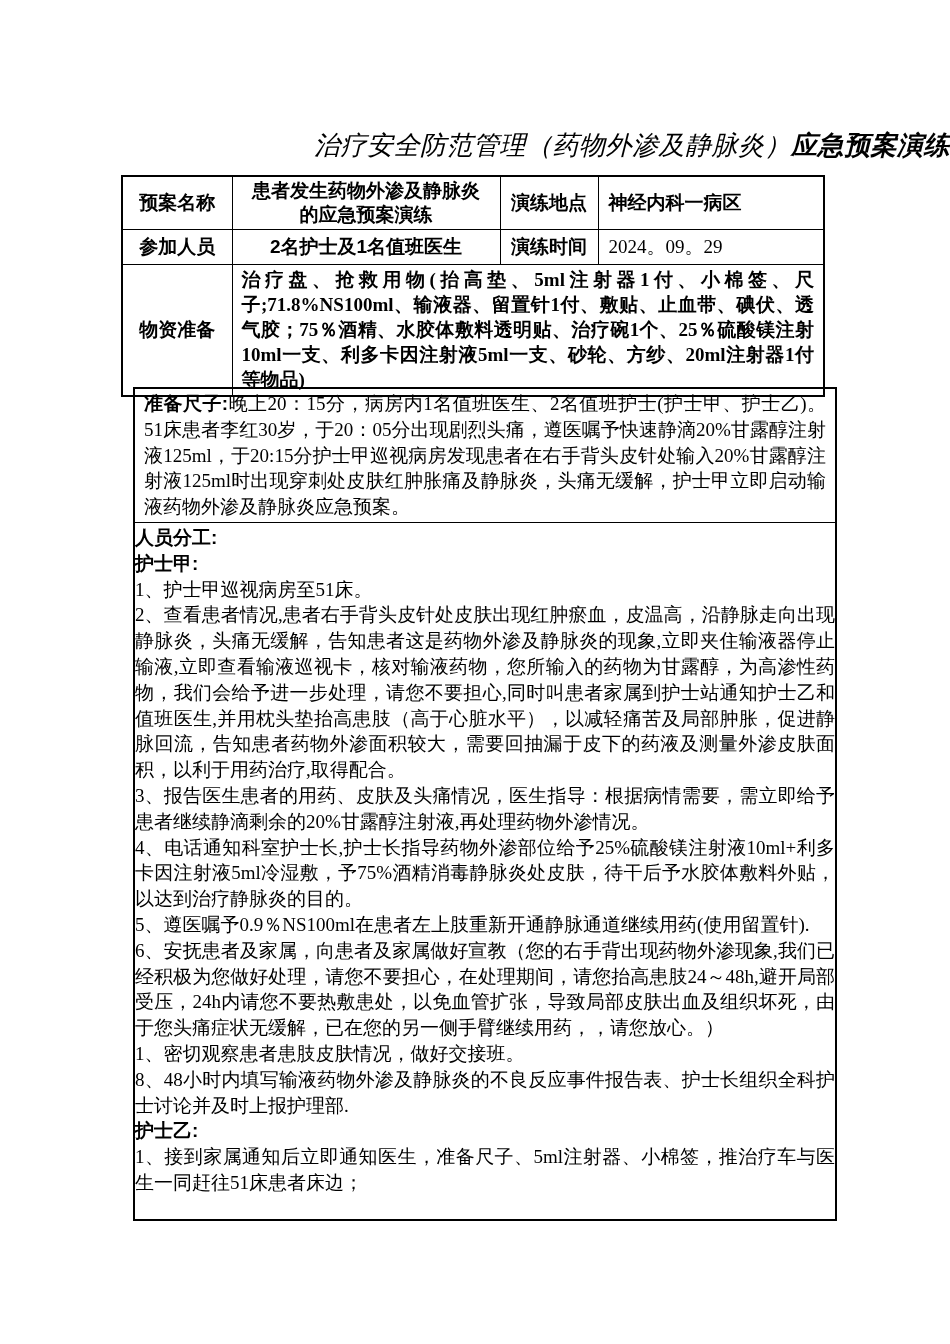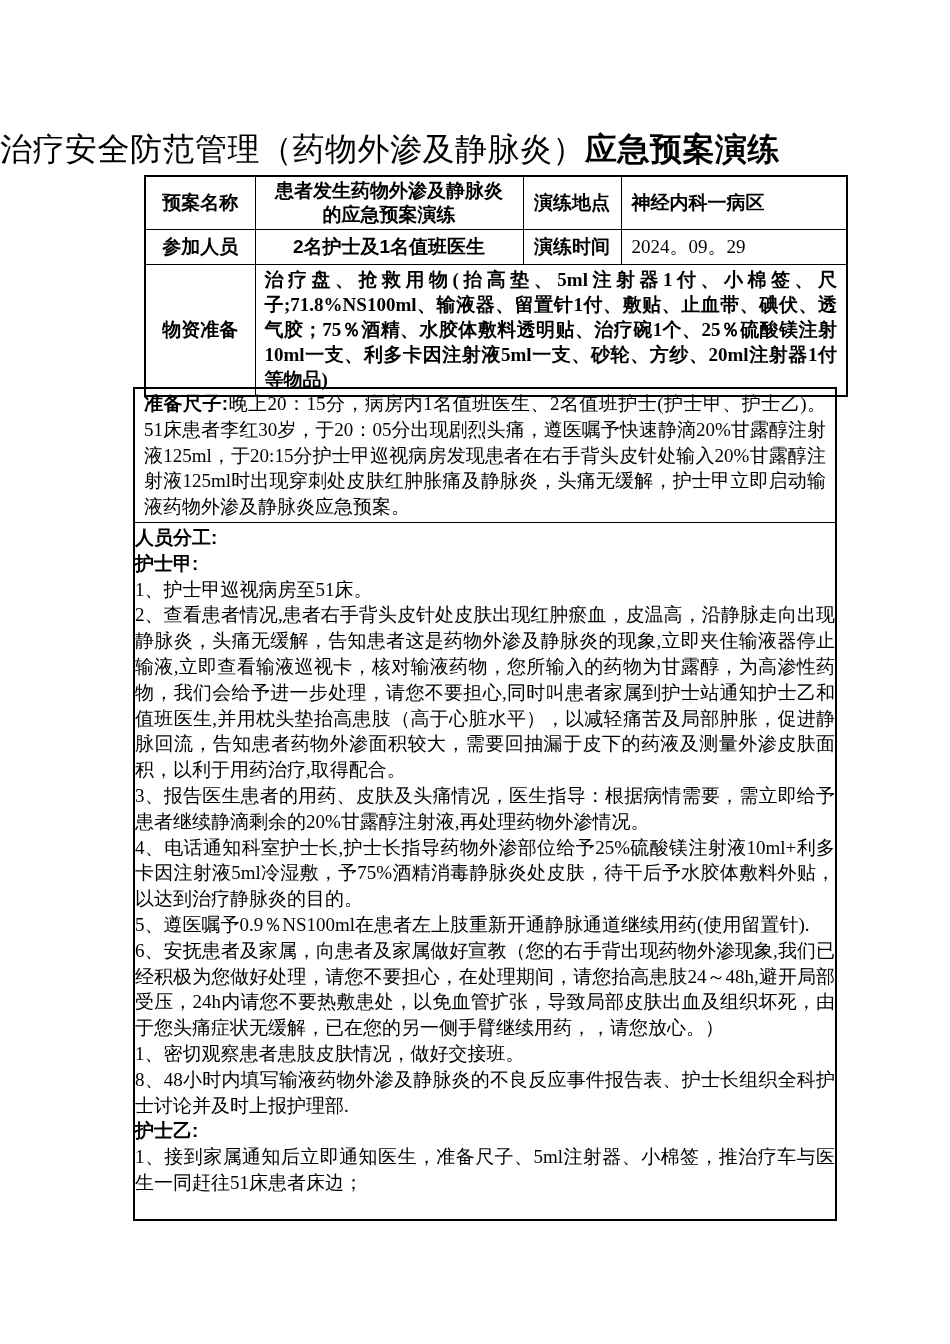--- a/index.html
+++ b/index.html
@@ -11,35 +11,36 @@
     background: #ffffff;
     color: #000000;
     font-family: "Liberation Serif", "DejaVu Serif", serif;
     overflow: hidden;
   }
   .doc-title {
     position: absolute;
     top: 128px;
     left: 0;
     width: 100%;
-    text-align: left;
-    font-size: 32px;
+    text-align: right;
+    font-size: 26px;
     font-weight: 400;
     letter-spacing: 0.5px;
     white-space: nowrap;
+    font-style: italic;
   }
   .hei {
     font-family: "Liberation Sans", "DejaVu Sans", sans-serif;
     font-weight: 700;
   }
   table { border-collapse: collapse; table-layout: fixed; }
   td { border: 1.5px solid #000; vertical-align: middle; }
   .t1 {
     position: absolute;
-    left: 144px;
+    left: 121px;
     top: 175px;
     width: 702px;
     border: 2px solid #000;
   }
   .t2 {
     position: absolute;
     left: 133px;
     top: 387px;
     width: 702px;
     border: 2px solid #000;

